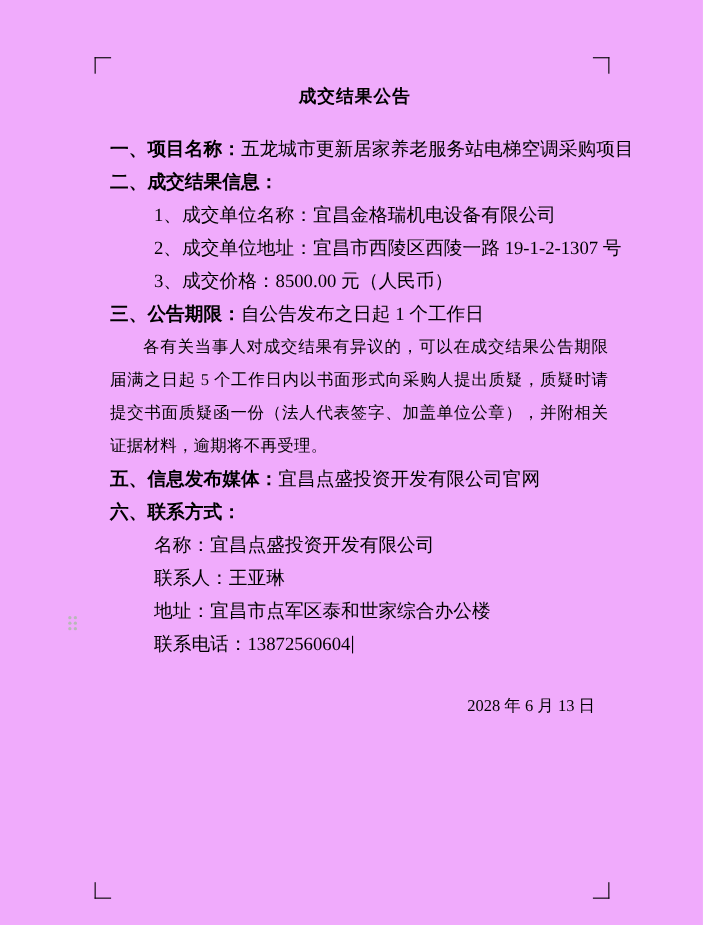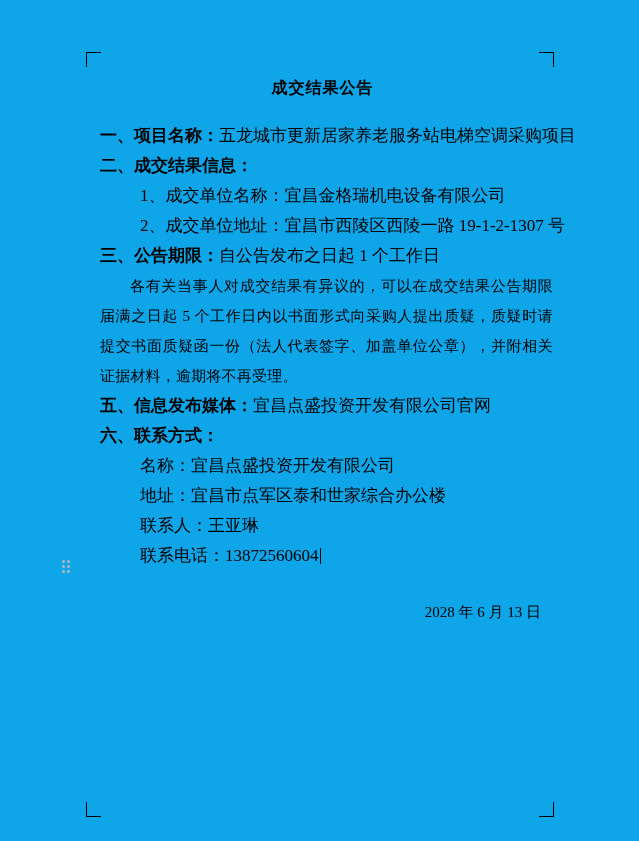--- a/index.html
+++ b/index.html
@@ -12,21 +12,21 @@
     background: #f0f0f0;
     font-family: "Liberation Serif", "DejaVu Serif", serif;
     overflow: hidden;
   }
   .page {
     position: absolute;
     left: 0;
     top: 0;
     width: 639px;
     height: 841px;
-    background: #0ea5e9;
+    background: #f0abfc;
   }
   
   .crop {
     position: absolute;
     width: 14px;
     height: 14px;
   }
   .crop.tl { left: 86px;  top: 52px;  border-left: 1px solid #000; border-top: 1px solid #000; }
   .crop.tr { left: 539px; top: 52px;  border-right: 1px solid #000; border-top: 1px solid #000; }
   .crop.bl { left: 86px;  top: 802px; border-left: 1px solid #000; border-bottom: 1px solid #000; }
@@ -135,39 +135,40 @@
     <div class="line lvl1">
       <span>一、项目名称：</span><span class="plain">五龙城市更新居家养老服务站电梯空调采购项目</span>
     </div>
 
     <div class="line lvl1">
       <span>二、成交结果信息：</span>
     </div>
 
     <div class="line lvl2">1、成交单位名称：宜昌金格瑞机电设备有限公司</div>
     <div class="line lvl2">2、成交单位地址：宜昌市西陵区西陵一路 19-1-2-1307 号</div>
+    <div class="line lvl2">3、成交价格：8500.00 元（人民币）</div>
 
     <div class="line lvl1">
       <span>三、公告期限：</span><span class="plain">自公告发布之日起 1 个工作日</span>
     </div>
 
 
     <div class="para">各有关当事人对成交结果有异议的，可以在成交结果公告期限届满之日起 5 个工作日内以书面形式向采购人提出质疑，质疑时请提交书面质疑函一份（法人代表签字、加盖单位公章），并附相关证据材料，逾期将不再受理。</div>
 
     <div class="line lvl1">
       <span>五、信息发布媒体：</span><span class="plain">宜昌点盛投资开发有限公司官网</span>
     </div>
 
     <div class="line lvl1">
       <span>六、联系方式：</span>
     </div>
 
     <div class="line lvl3">名称：宜昌点盛投资开发有限公司</div>
+    <div class="line lvl3">联系人：王亚琳</div>
     <div class="line lvl3">地址：宜昌市点军区泰和世家综合办公楼</div>
-    <div class="line lvl3">联系人：王亚琳</div>
     <div class="line lvl3">
       <span>联系电话：13872560604</span><span class="caret"></span>
     </div>
 
     <div class="date">2028 年 6 月 13 日</div>
 
   </div>
 </div>
 
 </body></html>

